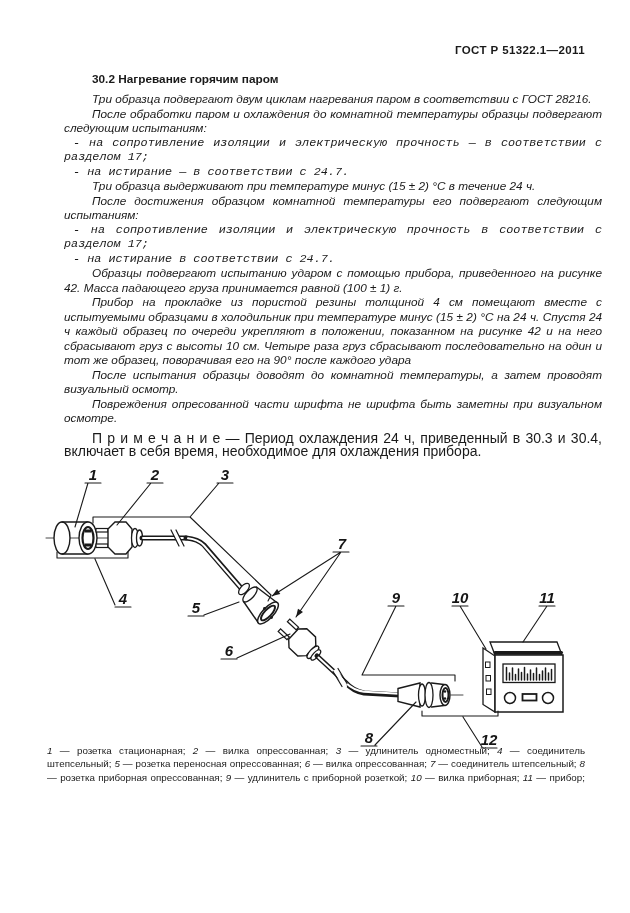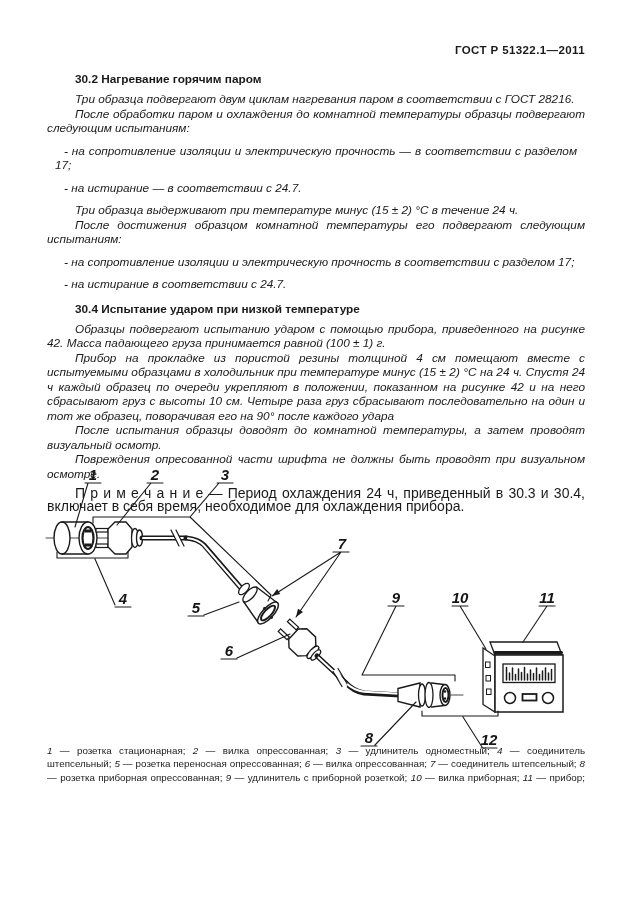--- a/index.html
+++ b/index.html
@@ -4,33 +4,33 @@
 <style>
   html,body { margin:0; padding:0; background:#fff; }
   .page {
     position:relative; width:630px; height:785px; background:#fff;
     color:#1a1a1a; font-family:"Liberation Sans", sans-serif; overflow:hidden;
   }
   .doc-code {
     position:absolute; top:44px; right:45px;
     font-size:11.5px; font-weight:bold; letter-spacing:0.4px;
   }
-  .content { position:absolute; left:47px; top:72px; width:538px; }
+  .content { position:absolute; left:64px; top:72px; width:538px; }
   .sec-h {
     font-size:11.8px; font-weight:bold; line-height:14px;
     margin:10px 0 6px 0; padding-left:28px;
   }
   .sec-h.first { margin-top:0; }
   .body-p {
     font-size:11.8px; font-style:italic; line-height:14.5px;
     text-align:justify; text-indent:28px; margin:0;
   }
   .item-p {
     font-size:11.8px; font-style:italic; line-height:14.5px;
-    text-align:justify; text-indent:9px; margin:8px;
+    text-align:justify; text-indent:9px; margin:0;font-family:Liberation Mono, monospace;
   }
   .note-p {
     font-size:14px; line-height:13px; text-align:justify;
     text-indent:28px; margin:6px 0 0 0;
   }
   .figure-svg { position:absolute; left:40px; top:455px; }
   .figure-svg text {
     font-family:"Liberation Sans", sans-serif;
     font-size:15px; font-style:italic; font-weight:bold; fill:#151515;
   }
@@ -57,25 +57,24 @@
     <p class="body-p">Три образца подвергают двум циклам нагревания паром в соответствии с ГОСТ 28216.</p>
     <p class="body-p">После обработки паром и охлаждения до комнатной температуры образцы подвергают следующим испытаниям:</p>
     <p class="item-p">- на сопротивление изоляции и электрическую прочность — в соответствии с разделом 17;</p>
     <p class="item-p">- на истирание — в соответствии с  24.7.</p>
 
     <p class="body-p">Три образца выдерживают при температуре минус (15 ± 2) °С в течение 24 ч.</p>
     <p class="body-p">После достижения образцом комнатной температуры его подвергают следующим испытаниям:</p>
     <p class="item-p">- на сопротивление изоляции и электрическую прочность в соответствии с разделом 17;</p>
     <p class="item-p">- на истирание в соответствии с  24.7.</p>
 
-    <div class="sec-h">30.4 Испытание ударом при низкой температуре</div>
     <p class="body-p">Образцы подвергают испытанию ударом с помощью прибора, приведенного на рисунке 42.  Масса падающего груза принимается равной (100 ± 1) г.</p>
     <p class="body-p">Прибор на прокладке из пористой резины толщиной 4 см помещают вместе с испытуемыми образцами в холодильник при температуре минус (15 ± 2) °С на 24 ч. Спустя 24 ч каждый образец по очереди укрепляют в положении, показанном на рисунке 42 и на него сбрасывают груз с высоты 10 см. Четыре раза груз сбрасывают последовательно на один и тот же образец, поворачивая его на 90° после каждого удара</p>
     <p class="body-p">После испытания образцы доводят до комнатной температуры, а затем проводят визуальный осмотр.</p>
-    <p class="body-p">Повреждения опресованной части шрифта не должны быть проводят при визуальном осмотре.</p>
+    <p class="body-p">Повреждения опресованной части шрифта не шрифта быть заметны при визуальном осмотре.</p>
 
     <p class="note-p">П р и м е ч а н и е — Период охлаждения 24 ч, приведенный в 30.3 и 30.4, включает в себя время, необходимое для охлаждения прибора.</p>
   </div>
 
   <svg class="figure-svg" width="560" height="302" viewBox="0 0 560 302" fill="none" stroke="#1a1a1a" stroke-width="1.1" stroke-linecap="round">
 
     <path d="M6,83 H100" stroke-width="0.8"></path>
 
     <g>
       <ellipse cx="22" cy="83" rx="8" ry="16" fill="#fff" stroke-width="1.4"></ellipse>

